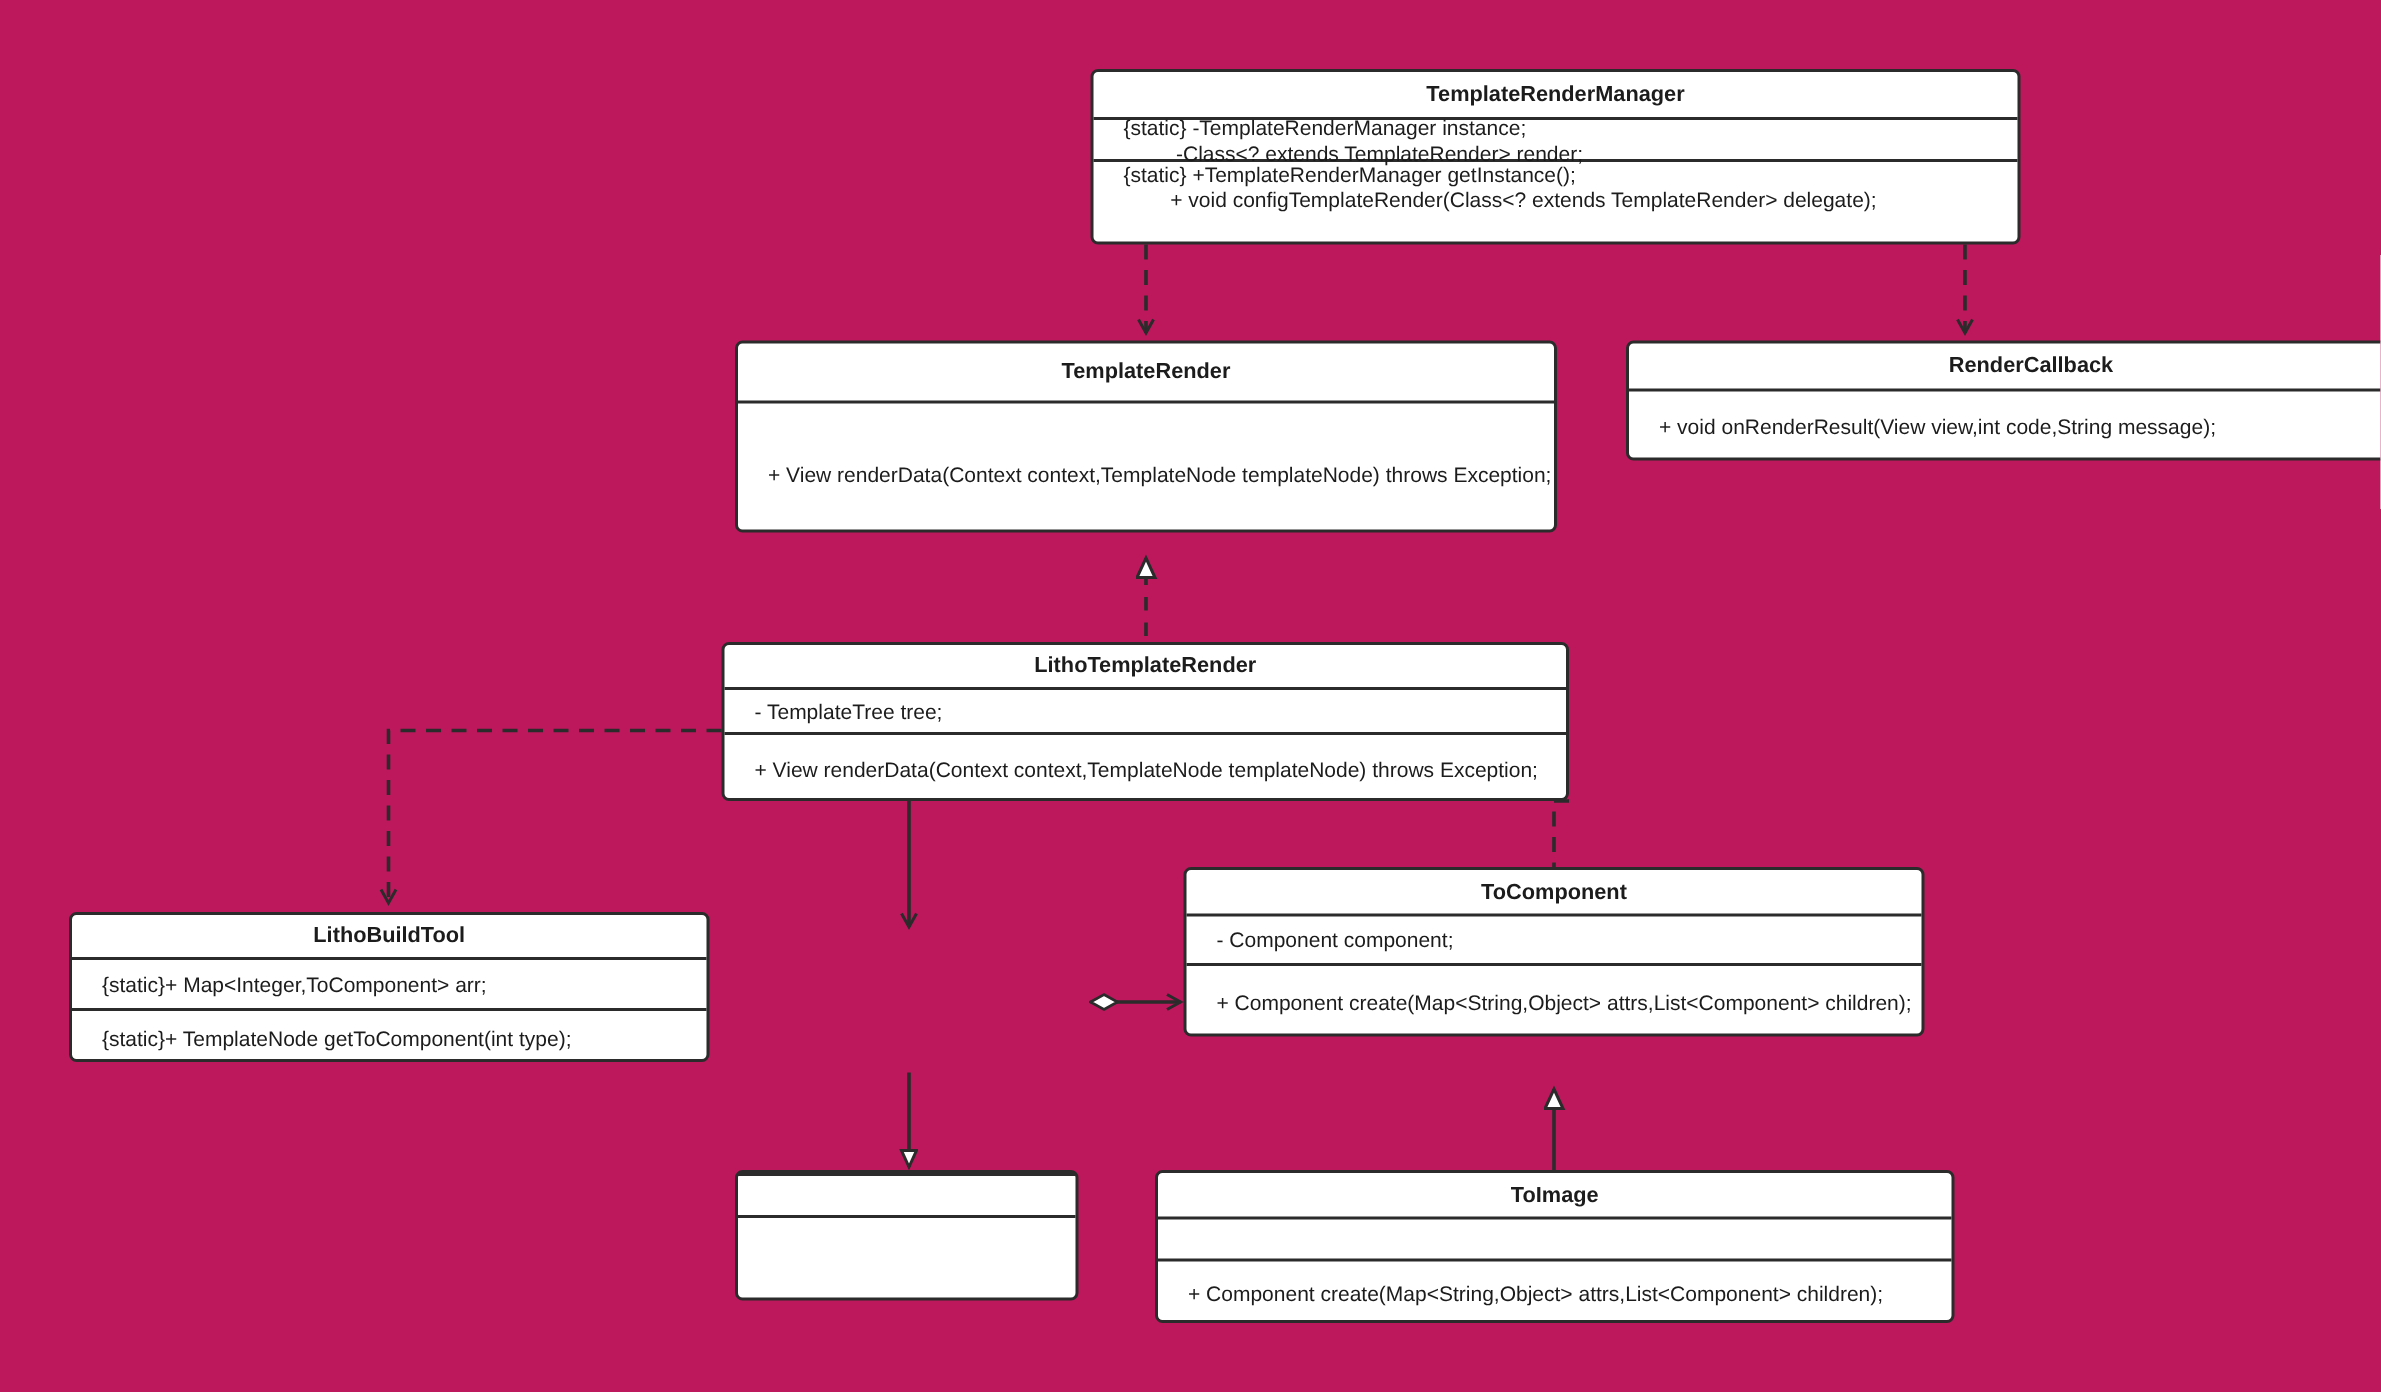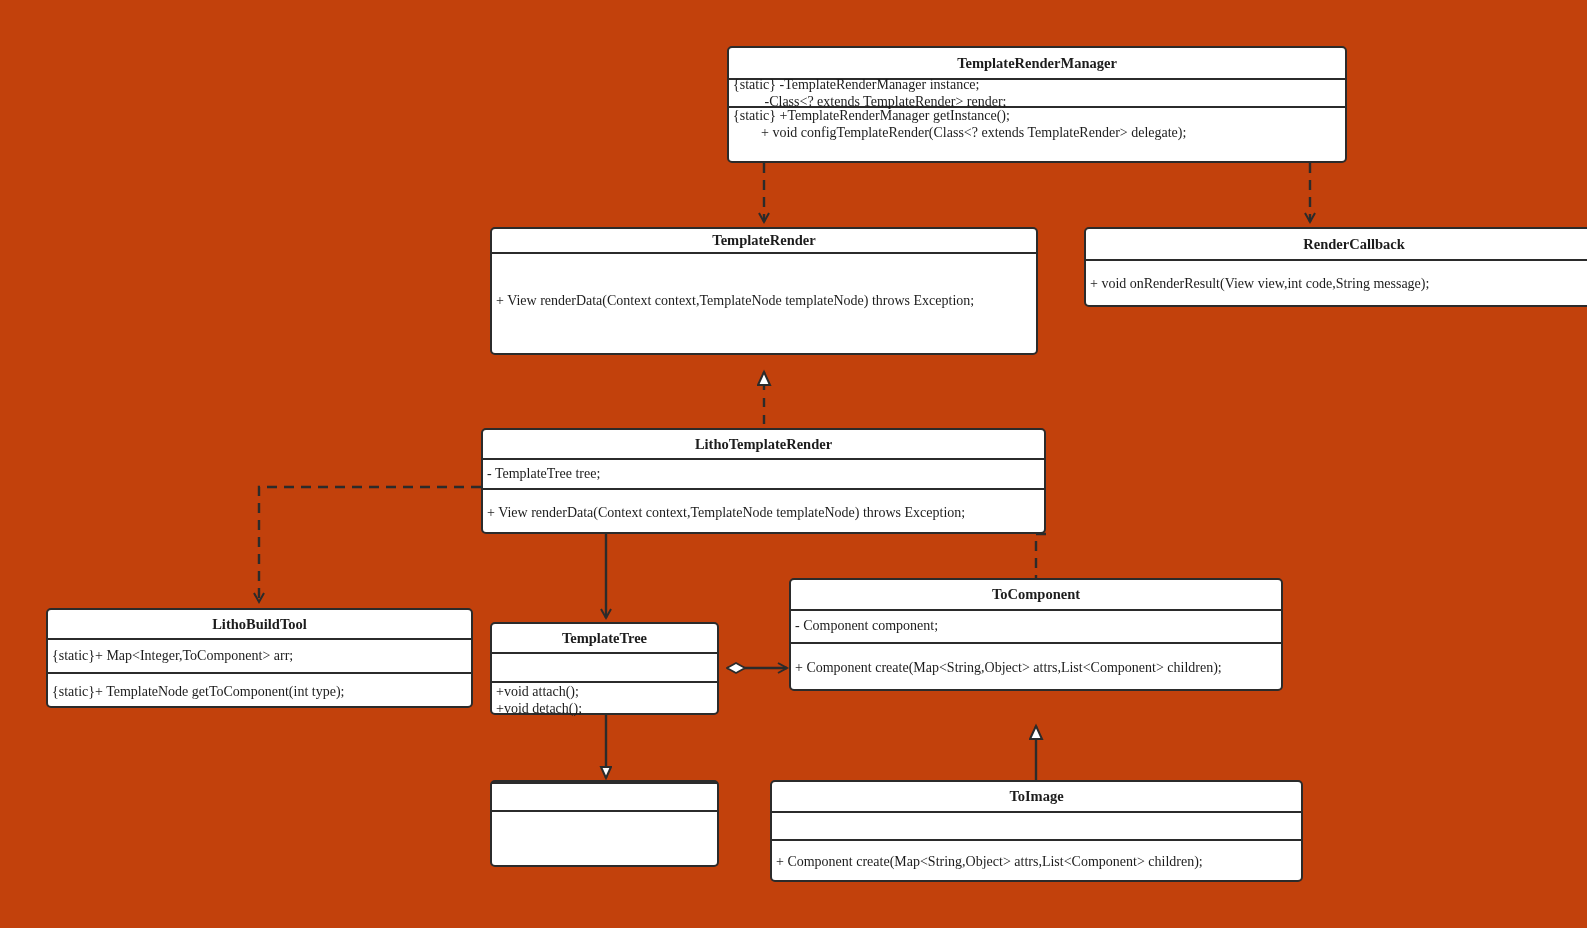--- a/index.html
+++ b/index.html
@@ -4,22 +4,22 @@
 <style>
   html, body {
     margin: 0;
     padding: 0;
     background: #ffffff;
   }
   #canvas {
     position: relative;
     width: 1587px;
     height: 928px;
-    background: #c2410c;
-    font-family: Liberation Serif, serif;
+    background: #be185d;
+    font-family: Liberation Sans, sans-serif;
     overflow: hidden;
   }
   svg.edges {
     position: absolute;
     left: 0;
     top: 0;
     width: 1587px;
     height: 928px;
     pointer-events: none;
   }
@@ -42,21 +42,21 @@
     align-items: center;
     justify-content: center;
     white-space: nowrap;
   }
   .uml-sep {
     height: 0;
     border-top: 2px solid #2b2b2b;
   }
   .uml-compartment {
     box-sizing: border-box;
-    padding: 0 4px;
+    padding: 0 20px;
     font-size: 14px;
     color: #1c1c1c;
     display: flex;
     flex-direction: column;
     justify-content: center;
     line-height: 1.2;
     white-space: pre;
   }
   .uml-compartment.centered-block {
     justify-content: center;
@@ -116,21 +116,21 @@
       <div class="line">         -Class&lt;? extends TemplateRender&gt; render;</div>
     </div>
     <div class="uml-sep"></div>
     <div class="uml-compartment overflow-line" style="height:57px; padding-top:0px; margin-top:-12px;">
       <div class="line">{static} +TemplateRenderManager getInstance();</div>
       <div class="line">        + void configTemplateRender(Class&lt;? extends TemplateRender&gt; delegate);</div>
     </div>
   </div>
 
   <div class="uml-class" style="left:490px; top:227px; width:548px; height:128px;">
-    <div class="uml-title" style="height:23px;">TemplateRender</div>
+    <div class="uml-title" style="height:38px;">TemplateRender</div>
     <div class="uml-sep"></div>
     <div class="uml-compartment centered-block" style="height:94px;">
       <div class="line">+ View renderData(Context context,TemplateNode templateNode) throws Exception;</div>
     </div>
   </div>
 
   <div class="uml-class" style="left:1084px; top:227px; width:540px; height:80px;">
     <div class="uml-title" style="height:30px;">RenderCallback</div>
     <div class="uml-sep"></div>
     <div class="uml-compartment centered-block" style="height:46px;">
@@ -155,30 +155,20 @@
     <div class="uml-sep"></div>
     <div class="uml-compartment" style="height:32px;">
       <div class="line">{static}+ Map&lt;Integer,ToComponent&gt; arr;</div>
     </div>
     <div class="uml-sep"></div>
     <div class="uml-compartment" style="height:36px;">
       <div class="line">{static}+ TemplateNode getToComponent(int type);</div>
     </div>
   </div>
 
-  <div class="uml-class" style="left:490px; top:622px; width:229px; height:93px;">
-    <div class="uml-title" style="height:28px;">TemplateTree</div>
-    <div class="uml-sep"></div>
-    <div class="uml-compartment" style="height:27px;"></div>
-    <div class="uml-sep"></div>
-    <div class="uml-compartment" style="height:34px; justify-content:flex-start; padding-top:1px;">
-      <div class="line">+void attach();</div>
-      <div class="line">+void detach();</div>
-    </div>
-  </div>
 
   <div class="uml-class" style="left:789px; top:578px; width:494px; height:113px;">
     <div class="uml-title" style="height:29px;">ToComponent</div>
     <div class="uml-sep"></div>
     <div class="uml-compartment" style="height:31px;">
       <div class="line">- Component component;</div>
     </div>
     <div class="uml-sep"></div>
     <div class="uml-compartment centered-block" style="height:49px;">
       <div class="line">+ Component create(Map&lt;String,Object&gt; attrs,List&lt;Component&gt; children);</div>

